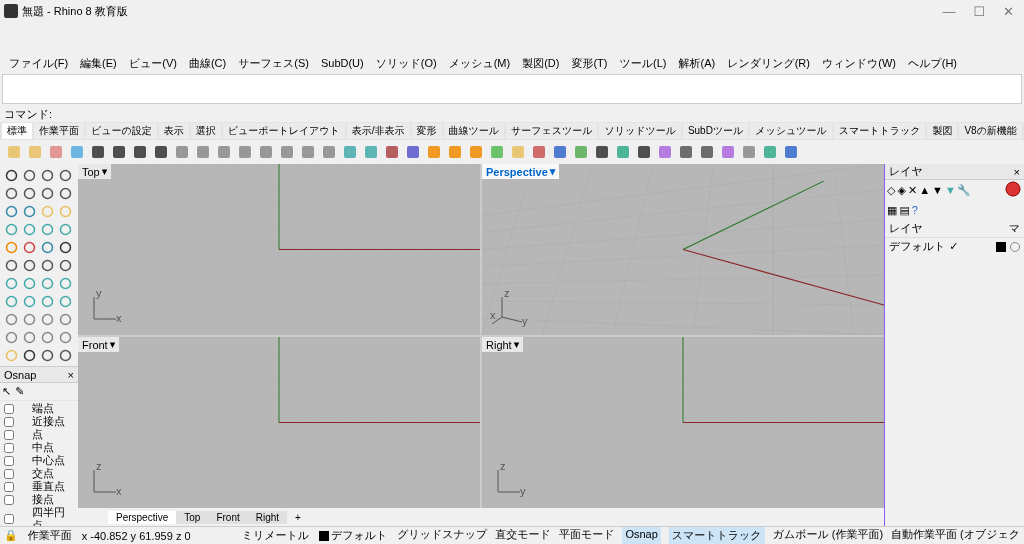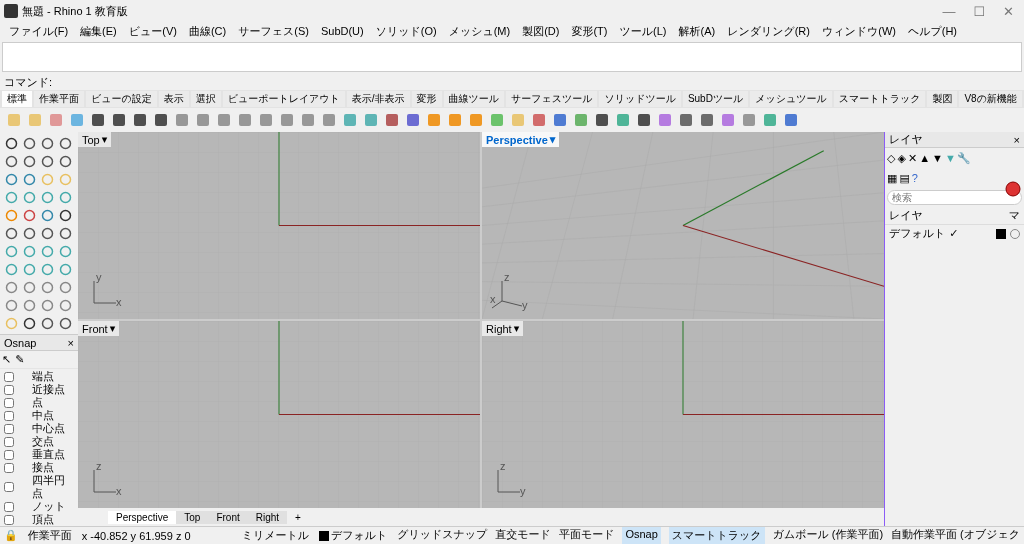--- a/index.html
+++ b/index.html
@@ -1,21 +1,21 @@
 <!DOCTYPE html>
 <html><head>
 <meta charset="utf-8">
 <style>
 * { margin: 0; padding: 0; box-sizing: border-box; font-family: "Meiryo UI", "MS PGothic", sans-serif; font-size: 11px; }
 body { width: 1024px; height: 544px; background: #f0f0f0; overflow: hidden; display: flex; flex-direction: column; }
 .titlebar { height: 22px; background: #f0f0f0; display: flex; align-items: center; padding: 0 4px; position: relative; }
 .titlebar .logo { width: 14px; height: 14px; background: #333; margin-right: 4px; border-radius: 2px; }
 .titlebar .wincontrols { position: absolute; right: 0; display: flex; gap: 18px; padding-right: 10px; color: #777; }
 .titlebar .wincontrols span { cursor: default; font-size: 13px; }
-.menubar { height: 18px; display: flex; align-items: center; padding: 0 4px; gap: 2px; }
+.menubar { height: 18px; display: flex; align-items: center; padding: 0 4px; gap: 2px; margin-top: 32px; }
 .menubar span { padding: 1px 5px; white-space: nowrap; }
 .cmdprompt { height: 30px; background: #fff; border: 1px solid #ccc; margin: 2px; }
 .cmdline { height: 16px; display: flex; align-items: center; padding: 0 4px; }
 .cmdline input { flex: 1; border: none; background: transparent; font-size: 11px; margin-left: 2px; }
 .tabbar { height: 18px; background: #e3e3e3; display: flex; align-items: center; gap: 2px; padding: 0 2px; }
 .tabbar span { padding: 1px 5px; background: #ebebeb; white-space: nowrap; font-size: 10px; }
 .tabbar span.active { background: #fdfdfd; }
 .iconbar { height: 24px; background: #f0f0f0; display: flex; align-items: center; gap: 1px; padding: 0 4px; }
 .iconbar .tool { width: 20px; height: 20px; display: flex; align-items: center; justify-content: center; }
 .iconbar .tool svg, .toolbox .tool svg { display: block; }
@@ -54,21 +54,21 @@
 .statusbar { height: 18px; background: #f0f0f0; border-top: 1px solid #ccc; display: flex; align-items: center; padding: 0 4px; gap: 10px; font-size: 10px; white-space: nowrap; overflow: hidden;}
 .statusbar .swatch { width: 10px; height: 10px; background: #000; display: inline-block; vertical-align: middle; margin-right: 2px;}
 .statusbar .highlight { background: #cde4f7; padding: 1px 3px; }
 .grid-svg { position: absolute; inset: 0; width: 100%; height: 100%; }
 </style>
 </head>
 <body>
 
 <div class="titlebar">
   <div class="logo"></div>
-  <span>無題 - Rhino 1 教育版</span>
+  <span>無題 - Rhino 8 教育版</span>
   <div class="wincontrols">
     <span>—</span>
     <span>☐</span>
     <span>✕</span>
   </div>
 </div>
 
 <div class="menubar" id="menubar">
     <span>ファイル(F)</span>
     <span>編集(E)</span>
@@ -706,23 +706,20 @@
       <span>▲</span>
       <span>▼</span>
       <span style="color:#4aa;">▼</span>
       <span>🔧</span>
     </div>
     <div class="iconrow">
       <span>▦</span>
       <span>▤</span>
       <span style="color:#36c;">?</span>
     </div>
-    <div class="search">
-      <input placeholder="検索" style="">
-    </div>
     <div class="layerhdr">
       <span style="flex:1;">レイヤ</span>
       <span>マ</span>
     </div>
     <div class="layerrow">
       <span>デフォルト</span>
       <span>✓</span>
       <span class="swatch"></span>
       <span class="circle"></span>
     </div>

